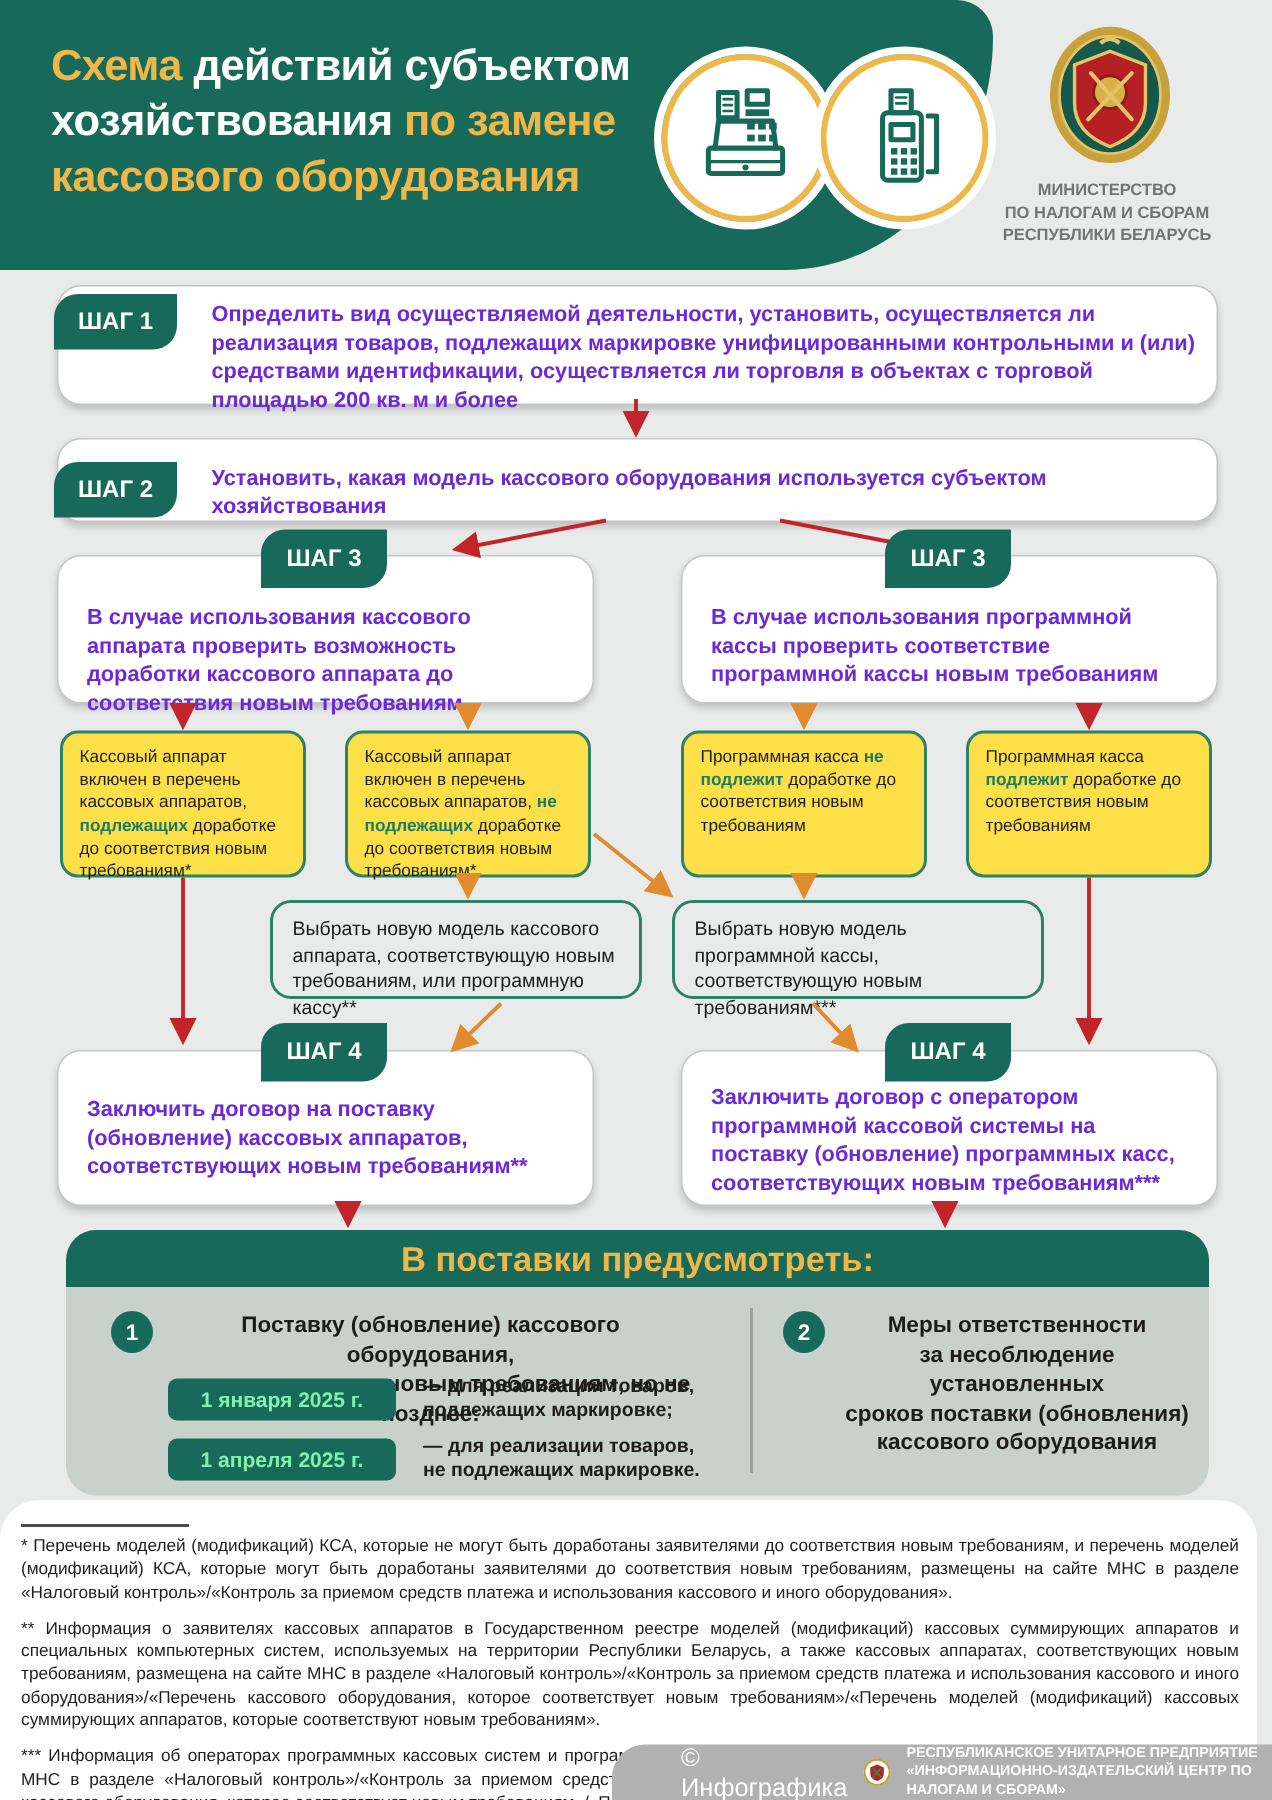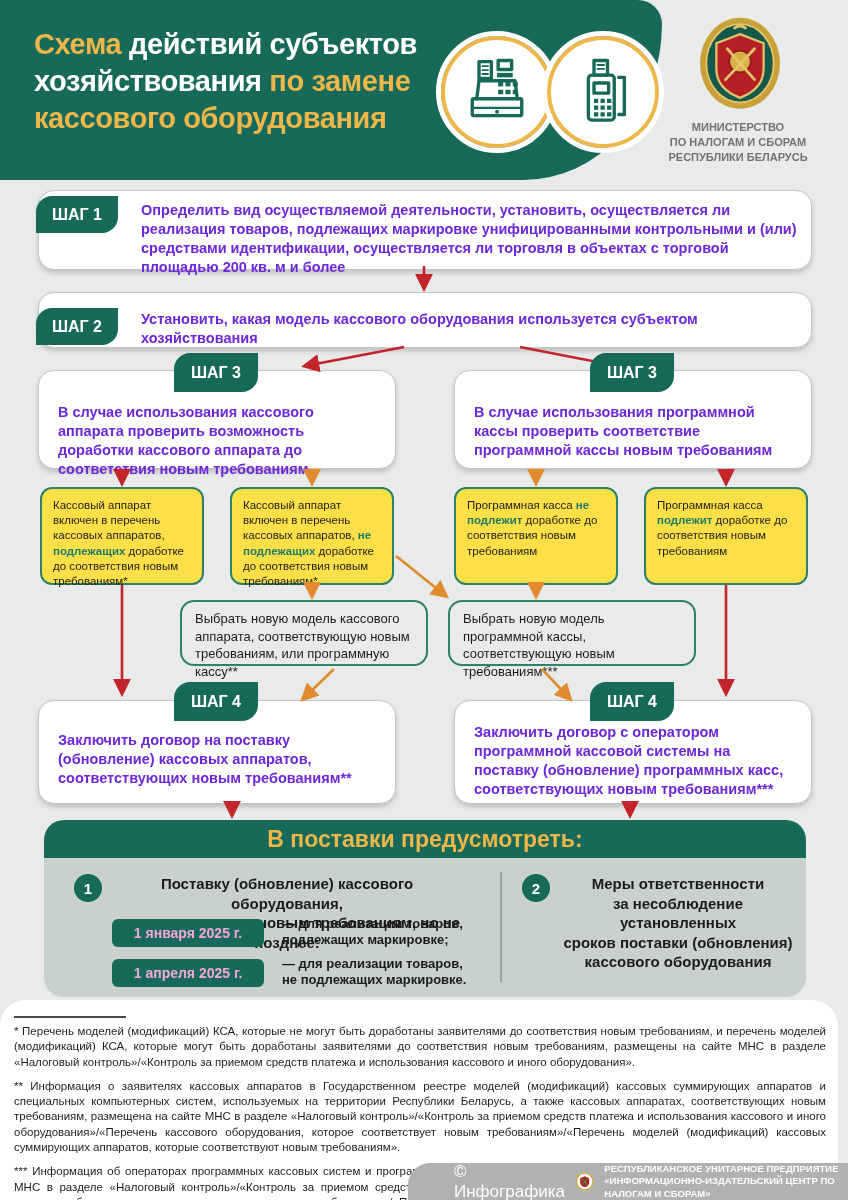--- a/index.html
+++ b/index.html
@@ -32,21 +32,21 @@
   
   .contracts-bar{position:absolute;left:44px;top:820px;width:762px;height:38px;background:#17695A;
                  border-radius:20px 20px 0 0;display:flex;align-items:center;justify-content:center;}
   .contracts-bar .bar-title{color:#EFB648;font-size:23px;font-weight:bold;}
   .contracts-panel{position:absolute;left:44px;top:858px;width:762px;height:139px;background:#C8D1CB;
                    border-radius:0 0 20px 20px;}
   .num-circle{position:absolute;width:28px;height:28px;border-radius:50%;background:#17695A;color:#fff;
               font-weight:bold;font-size:15px;display:flex;align-items:center;justify-content:center;}
   .c-item-text{position:absolute;font-weight:bold;font-size:15px;line-height:1.3;white-space:pre-line;text-align:center;}
   .deadline-badge{position:absolute;left:68px;width:152px;height:28px;background:#17695A;border-radius:6px;
-                  color:#f9a8d4;font-weight:bold;font-size:14px;display:flex;align-items:center;justify-content:center;}
+                  color:#86efac;font-weight:bold;font-size:14px;display:flex;align-items:center;justify-content:center;}
   .deadline-desc{position:absolute;left:238px;font-weight:bold;font-size:13px;line-height:1.25;white-space:pre-line;}
   .panel-divider{position:absolute;left:456px;top:14px;width:2px;height:110px;background:#9AA49E;}
   
   .white-panel{position:absolute;left:0;top:1000px;width:838px;height:200px;background:#FFFFFF;
                border-radius:26px 26px 0 0;}
   .fn-rule{position:absolute;left:14px;top:16px;width:112px;height:2px;background:#4A4A4A;}
   .footnotes{position:absolute;left:14px;top:24px;width:812px;font-size:11.5px;line-height:1.33;
              text-align:justify;color:#1E1E1E;}
   .footnotes p{margin:0 0 9px 0;}
   
@@ -57,21 +57,21 @@
   .footer-org{color:#fff;font-size:9.5px;font-weight:bold;line-height:1.3;}
 </style>
 </head>
 <body>
 
 <div id="canvas">
 
   <div class="header-green"></div>
 
   <div class="title">
-    <div><span class="t-gold">Схема</span><span class="t-white"> действий субъектов</span></div>
+    <div><span class="t-gold">Схема</span><span class="t-white"> действий субъектом</span></div>
     <div><span class="t-white">хозяйствования</span><span class="t-gold"> по замене</span></div>
     <div><span class="t-gold">кассового оборудования</span></div>
   </div>
 
   <div class="hdr-circle c1">
     <svg width="72" height="72" viewBox="0 0 64 64">
       <g fill="none" stroke="#17695A" stroke-width="3" stroke-linejoin="round" stroke-linecap="round">
         <rect x="16" y="5" width="11" height="15"></rect>
         <path d="M19 9 h5 M19 12.5 h5 M19 16 h5" stroke-width="1.6"></path>
         <rect x="33" y="4" width="12" height="8"></rect>

